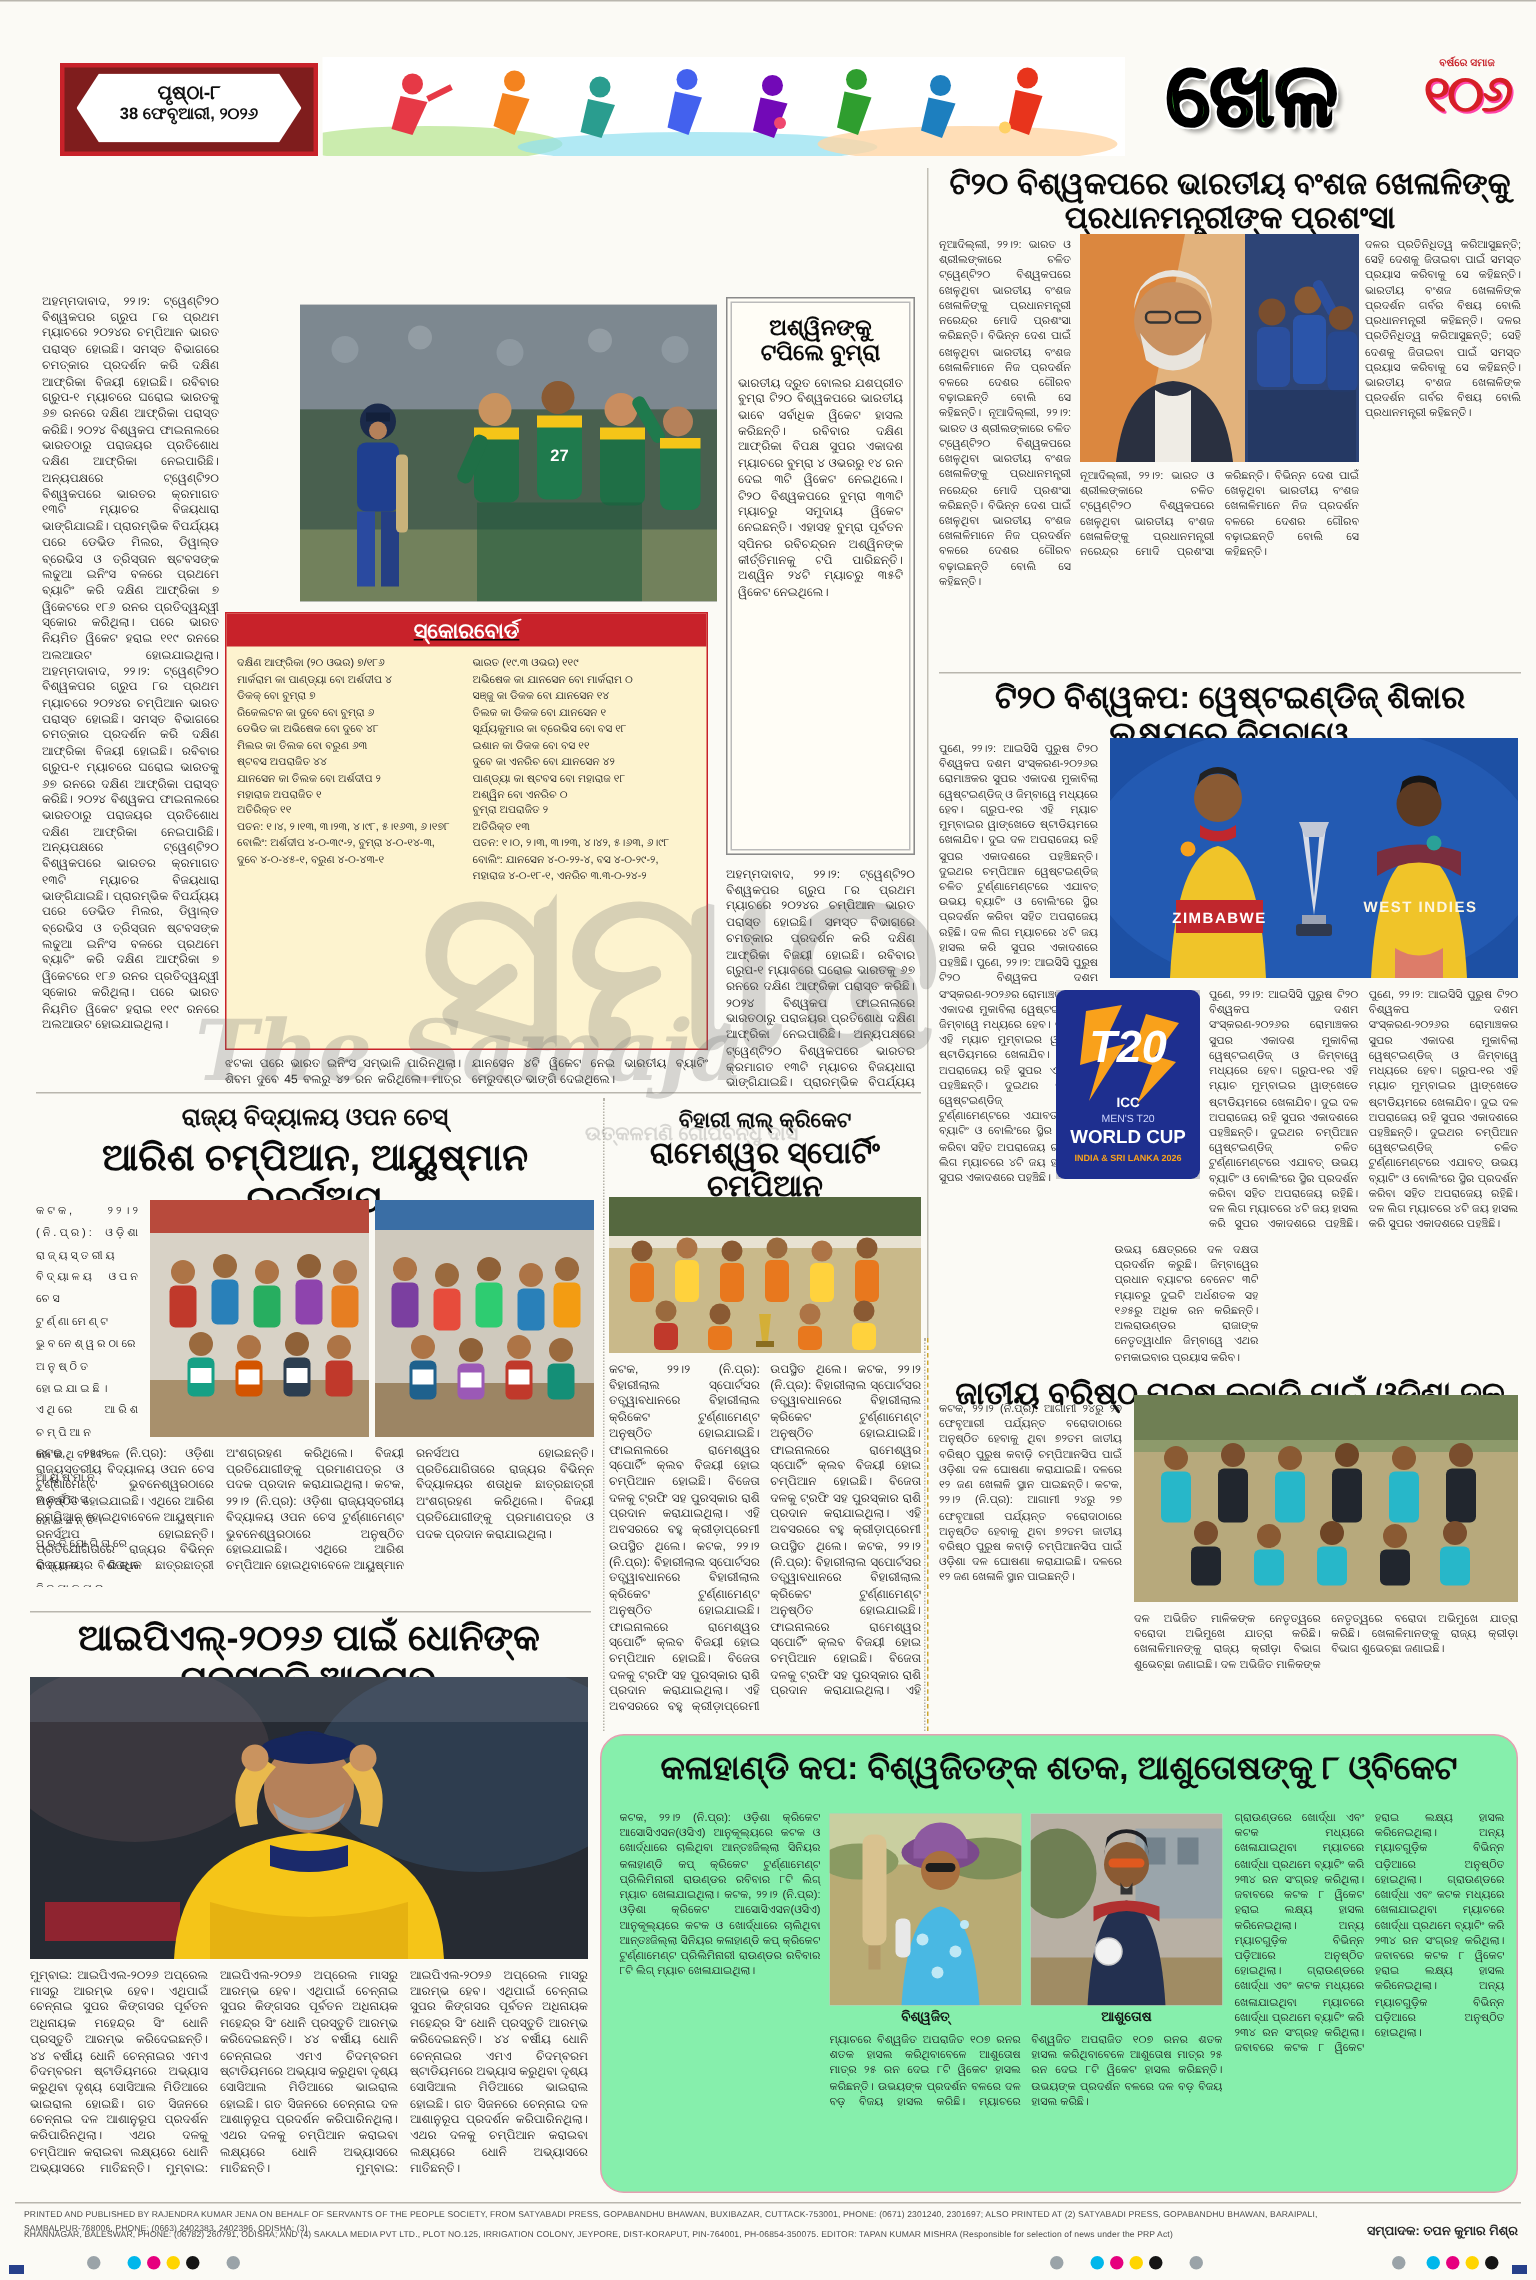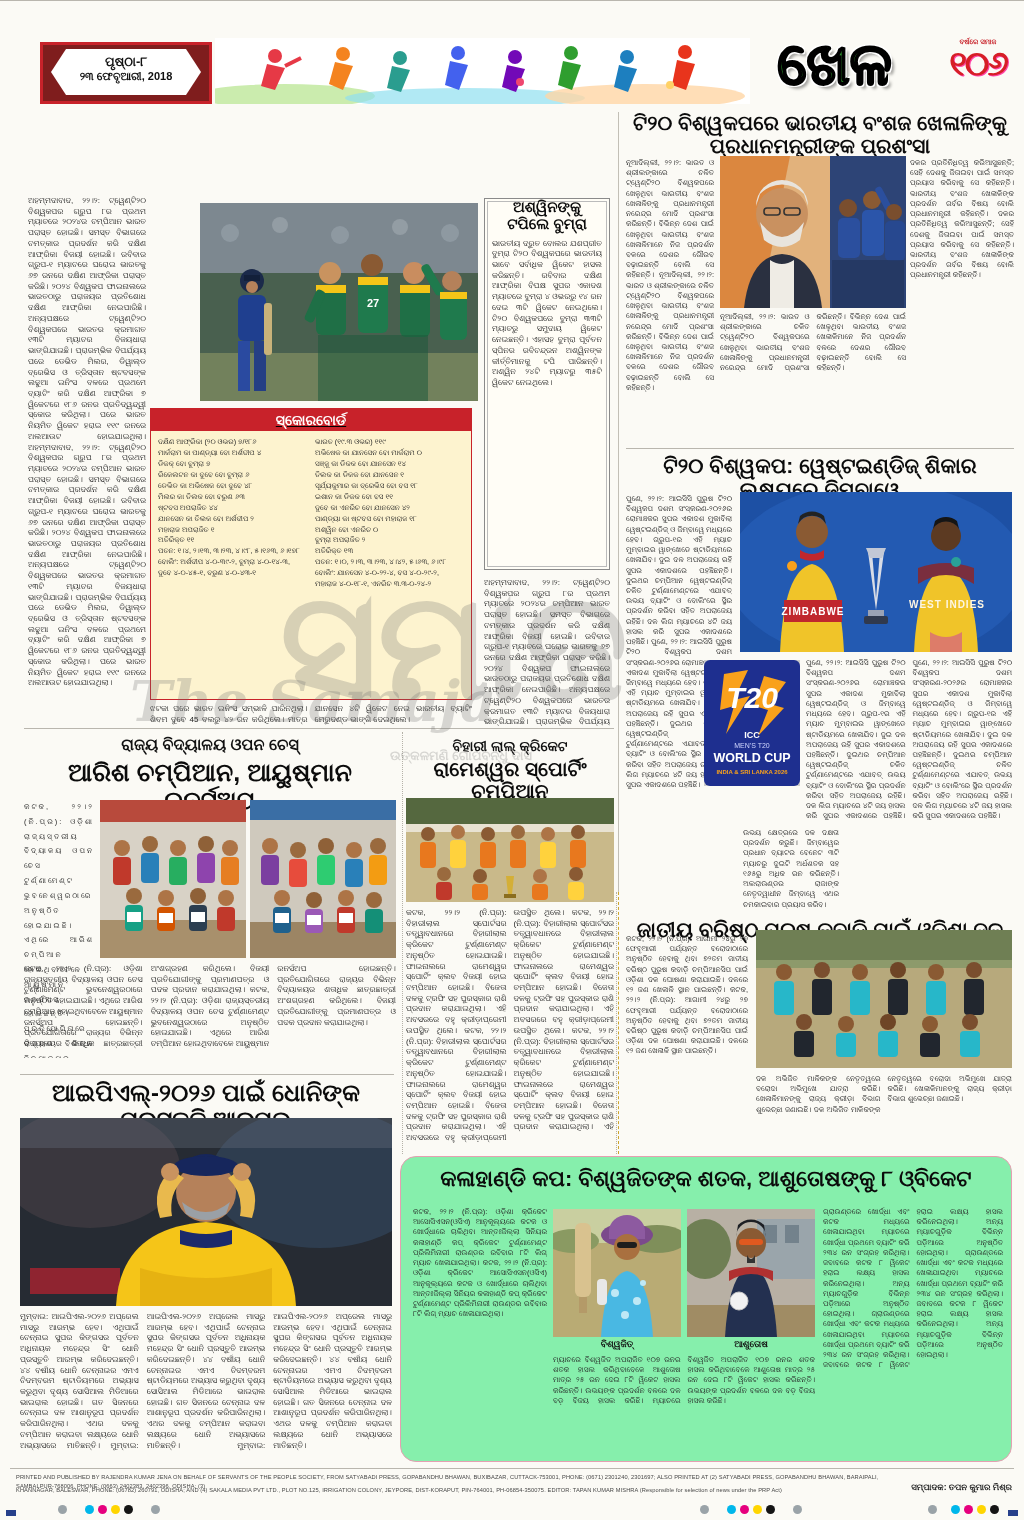--- a/index.html
+++ b/index.html
@@ -31,21 +31,21 @@
 </head>
 <body>
 
 <div class="page">
 
   <div class="abs rule" style="left:0;top:7;width:1024px;height:1px;"></div>
 
   <div class="abs" style="left:40px;top:42px;width:172px;height:62px;background:#7f1d1d;border:3px solid #c8222a;box-sizing:border-box;">
     <div class="abs" style="left:8px;top:4px;width:150px;height:46px;background:#fff;clip-path:polygon(10% 0,90% 0,100% 50%,90% 100%,10% 100%,0 50%);text-align:center;">
       <div style="font-size:13px;font-weight:bold;color:#111;margin-top:5px;">ପୃଷ୍ଠା-୮</div>
-      <div style="font-size:11px;font-weight:bold;color:#111;">୨୩ ଫେବୃଆରୀ, 2018</div>
+      <div style="font-size:11px;font-weight:bold;color:#111;">38 ଫେବୃଆରୀ, ୨୦୨୬</div>
     </div>
   </div>
 
   <div class="abs photo" style="left:215px;top:38px;width:535px;height:66px;background:#fff;">
     <svg width="535" height="66" viewBox="0 0 535 66">
       <rect width="535" height="66" fill="#ffffff"></rect>
       <ellipse cx="70" cy="58" rx="90" ry="12" fill="#b5e48c" opacity=".7"></ellipse>
       <ellipse cx="250" cy="60" rx="120" ry="10" fill="#90e0ef" opacity=".7"></ellipse>
       <ellipse cx="430" cy="58" rx="100" ry="12" fill="#ffd6a5" opacity=".8"></ellipse>
       <g>
@@ -122,21 +122,21 @@
         <rect x="200" y="82" width="30" height="8" fill="#f5c518"></rect>
         <rect x="228" y="60" width="9" height="34" rx="4" fill="#1f7a4d" transform="rotate(-30 232 77)"></rect>
         <circle cx="252" cy="78" r="10" fill="#b5815a"></circle>
           <rect x="240" y="89" width="27" height="48" rx="6" fill="#1f7a4d"></rect>
         <rect x="240" y="89" width="27" height="7" fill="#f5c518"></rect>
         <rect x="118" y="132" width="110" height="66" fill="#1e5a3c" opacity=".55"></rect>
       </g>
     </svg>
   </div>
 
-  <div class="abs boxed" style="left:484px;top:198px;width:126px;height:372px;box-sizing:border-box;padding:0 7px;">
+  <div class="abs boxed" style="left:484px;top:198px;width:126px;height:372px;box-sizing:border-box;padding:12px 7px;">
     <div class="hl" style="font-size:15px;margin-bottom:6px;">ଅଶ୍ୱିନଙ୍କୁ ଟପିଲେ ବୁମ୍ରା</div>
     <div class="body-txt" style="height:320px;">ଭାରତୀୟ ଦ୍ରୁତ ବୋଲର ଯଶପ୍ରୀତ ବୁମ୍ରା ଟି୨୦ ବିଶ୍ୱକପରେ ଭାରତୀୟ ଭାବେ ସର୍ବାଧିକ ୱିକେଟ ହାସଲ କରିଛନ୍ତି। ରବିବାର ଦକ୍ଷିଣ ଆଫ୍ରିକା ବିପକ୍ଷ ସୁପର ଏକାଦଶ ମ୍ୟାଚରେ ବୁମ୍ରା ୪ ଓଭରରୁ ୧୪ ରନ ଦେଇ ୩ଟି ୱିକେଟ ନେଇଥିଲେ। ଟି୨୦ ବିଶ୍ୱକପରେ ବୁମ୍ରା ୩୩ଟି ମ୍ୟାଚରୁ ସମୁଦାୟ ୱିକେଟ ନେଇଛନ୍ତି। ଏହାସହ ବୁମ୍ରା ପୂର୍ବତନ ସ୍ପିନର ରବିଚନ୍ଦ୍ରନ ଅଶ୍ୱିନଙ୍କ କୀର୍ତ୍ତିମାନକୁ ଟପି ପାରିଛନ୍ତି। ଅଶ୍ୱିନ ୨୪ଟି ମ୍ୟାଚରୁ ୩୫ଟି ୱିକେଟ ନେଇଥିଲେ।</div>
   </div>
 
   <div class="abs body-txt" style="left:484px;top:578px;width:126px;height:148px;">ଅହମ୍ମଦାବାଦ, ୨୨।୨: ଟ୍ୱେଣ୍ଟି୨୦ ବିଶ୍ୱକପର ଗ୍ରୁପ ୮ର ପ୍ରଥମ ମ୍ୟାଚରେ ୨୦୨୪ର ଚମ୍ପିଆନ ଭାରତ ପରାସ୍ତ ହୋଇଛି। ସମସ୍ତ ବିଭାଗରେ ଚମତ୍କାର ପ୍ରଦର୍ଶନ କରି ଦକ୍ଷିଣ ଆଫ୍ରିକା ବିଜୟୀ ହୋଇଛି। ରବିବାର ଗ୍ରୁପ-୧ ମ୍ୟାଚରେ ଘରୋଇ ଭାରତକୁ ୬୭ ରନରେ ଦକ୍ଷିଣ ଆଫ୍ରିକା ପରାସ୍ତ କରିଛି। ୨୦୨୪ ବିଶ୍ୱକପ ଫାଇନାଲରେ ଭାରତଠାରୁ ପରାଜୟର ପ୍ରତିଶୋଧ ଦକ୍ଷିଣ ଆଫ୍ରିକା ନେଇପାରିଛି। ଅନ୍ୟପକ୍ଷରେ ଟ୍ୱେଣ୍ଟି୨୦ ବିଶ୍ୱକପରେ ଭାରତର କ୍ରମାଗତ ୧୩ଟି ମ୍ୟାଚର ବିଜୟଧାରା ଭାଙ୍ଗିଯାଇଛି। ପ୍ରାରମ୍ଭିକ ବିପର୍ଯ୍ୟୟ ପରେ ଡେଭିଡ ମିଲର, ଡିୱାଲ୍ଡ ବ୍ରେଭିସ ଓ ତ୍ରିସ୍ତାନ ଷ୍ଟବସଙ୍କ ଲଢୁଆ ଇନିଂସ ବଳରେ ପ୍ରଥମେ ବ୍ୟାଟିଂ କରି ଦକ୍ଷିଣ ଆଫ୍ରିକା ୭ ୱିକେଟରେ ୧୮୬ ରନର ପ୍ରତିଦ୍ୱନ୍ଦ୍ୱୀ ସ୍କୋର କରିଥିଲା। ପରେ ଭାରତ ନିୟମିତ ୱିକେଟ ହରାଇ ୧୧୯ ରନରେ ଅଲଆଉଟ ହୋଇଯାଇଥିଲା।</div>
 
   <div class="abs scorebox" style="left:150px;top:408px;width:322px;height:292px;box-sizing:border-box;text-decoration:underline;">
     <div class="scorehead">ସ୍କୋରବୋର୍ଡ</div>
     <div class="abs scorecol" style="left:7px;top:28px;width:150px;height:258px;">ଦକ୍ଷିଣ ଆଫ୍ରିକା (୨୦ ଓଭର) ୭/୧୮୬
 ମାର୍କରାମ କା ପାଣ୍ଡ୍ୟା ବୋ ଅର୍ଶଦୀପ ୪

